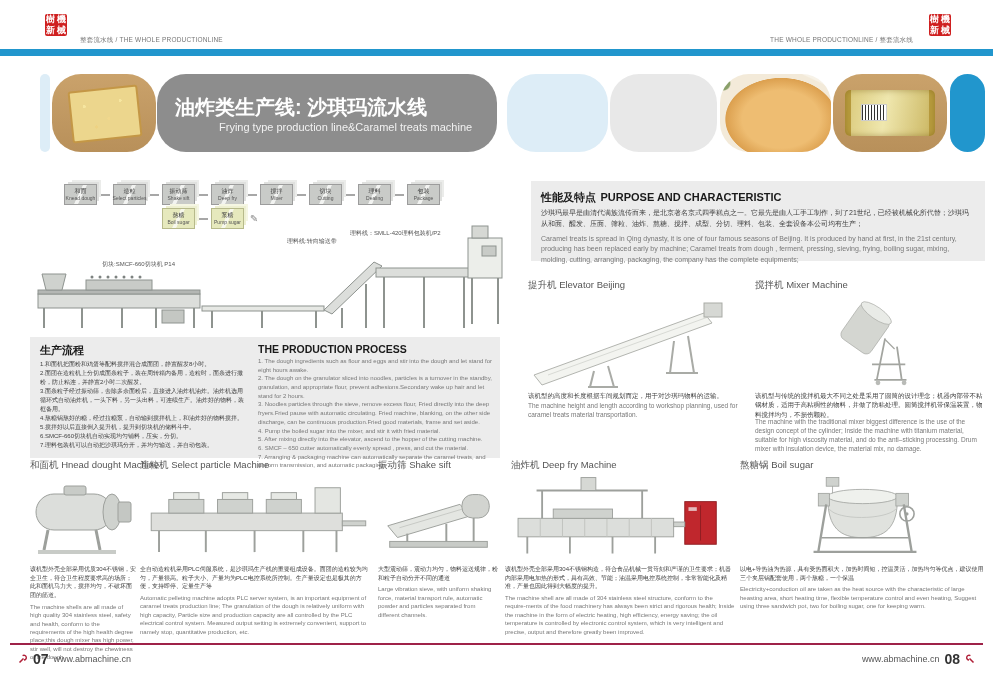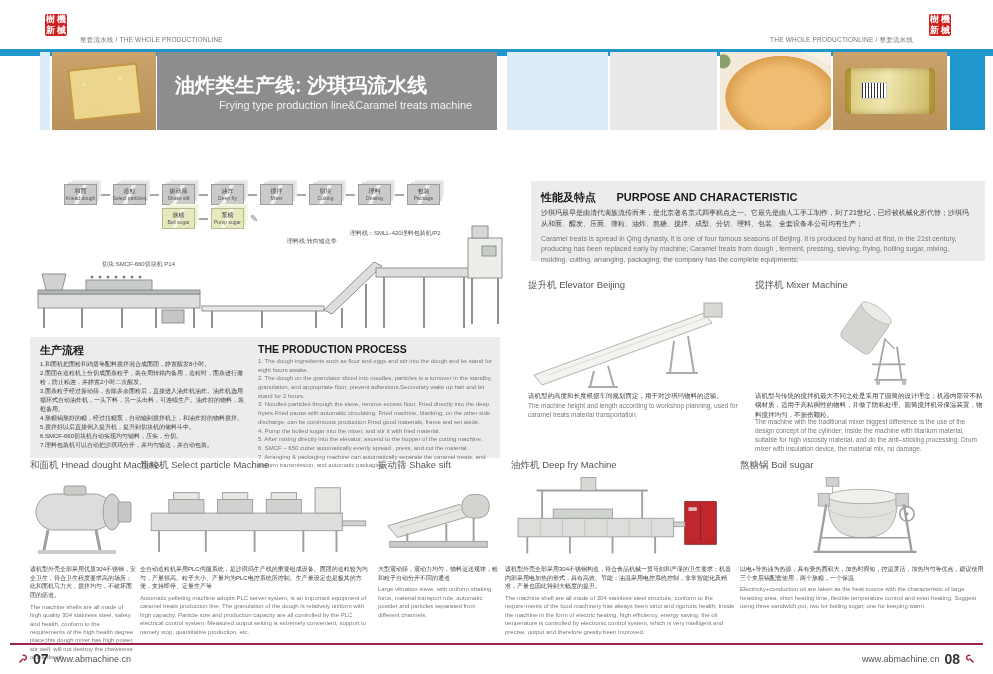--- a/index.html
+++ b/index.html
@@ -8,21 +8,21 @@
   .abs{position:absolute;}
 
   
   .seal{width:22px;height:22px;background:#cf2020;border-radius:2px;display:grid;
         grid-template-columns:1fr 1fr;grid-template-rows:1fr 1fr;color:#fff;
         font-size:9px;line-height:11px;text-align:center;font-weight:bold;}
   .tagline{font-size:6.5px;color:#777;letter-spacing:.2px;}
   .blue-band{left:0;top:49px;width:993px;height:7px;background:#2196cd;}
 
   
-  .banner-block{top:52px;height:78px;}
+  .banner-block{top:74px;height:78px;border-radius:29px;}
   .banner-title-box{left:157px;width:340px;background:#8d8d8d;}
   .banner-title-cn{position:absolute;left:18px;top:20px;font-size:20px;color:#fff;font-weight:bold;white-space:nowrap;}
   .banner-title-en{position:absolute;left:18px;top:47px;font-size:11px;color:#f2f2f2;white-space:nowrap;padding-left:44px;}
   .wood{background:linear-gradient(180deg,#caa26b 0%,#b8905a 100%);}
   .treat{position:absolute;left:18px;top:14px;width:66px;height:48px;transform:rotate(-6deg);
      background:radial-gradient(circle 5px at 20% 30%,#f6e6a0 30%,transparent 32%),
                 radial-gradient(circle 5px at 55% 60%,#f1d88d 30%,transparent 32%),
                 radial-gradient(circle 5px at 75% 25%,#f6e6a0 30%,transparent 32%),
                 radial-gradient(circle 5px at 35% 75%,#eed283 30%,transparent 32%),#ecd68d;
      border:2px solid #c49746;border-radius:3px;}
@@ -228,21 +228,21 @@
       <div class="body-en">5. After mixing directly into the elevator, ascend to the hopper of the cutting machine.</div>
       <div class="body-en">6. SMCF – 650 cutter automatically evenly spread , press, and cut the material.</div>
       <div class="body-en">7. Arranging &amp; packaging machine can automatically separate the caramel treats, and uniform transmission, and automatic packaging.</div>
     </div>
   </div>
 
   <div class="abs panel" style="left:531px;top:181px;width:454px;height:80px;">
     <div class="abs" style="left:10px;top:6px;width:432px;">
       <div>
         <span class="sec-title">性能及特点</span>
-        <span class="sec-title" style="margin-left:16px;">PURPOSE AND CHARACTERISTIC</span>
+        <span class="sec-title" style="margin-left:0;">PURPOSE AND CHARACTERISTIC</span>
       </div>
       <div class="p7-cn" style="margin-top:3px;">沙琪玛最早是由清代满族流传而来，是北京著名京式四季糕点之一。它最先是由人工手工制作，到了21世纪，已经被机械化所代替；沙琪玛从和面、醒发、压面、筛粒、油炸、熬糖、搅拌、成型、分切、理料、包装、全套设备本公司均有生产；</div>
       <div class="p7-en" style="margin-top:4px;">Caramel treats is spread in Qing dynasty, it is one of four famous seasons of Beijing. It is produced by hand at first, in the 21st century, producing has been replaced early by machine; Caramel treats from dough , ferment, pressing, sieving, frying, boiling sugar, mixing, molding, cutting, arranging, packaging, the company has the complete equipments;</div>
     </div>
   </div>
 
   <div class="abs machine-title" style="left:528px;top:279px;">提升机 Elevator Beijing</div>
   <svg class="abs" style="left:528px;top:293px;" width="215" height="96" viewBox="0 0 215 96">
     <polygon points="6,82 176,20 184,30 14,92" fill="#f3f4f0" stroke="#b3b5b0"></polygon>
     <line x1="20" y1="82" x2="180" y2="24" stroke="#d8dad5"></line>

